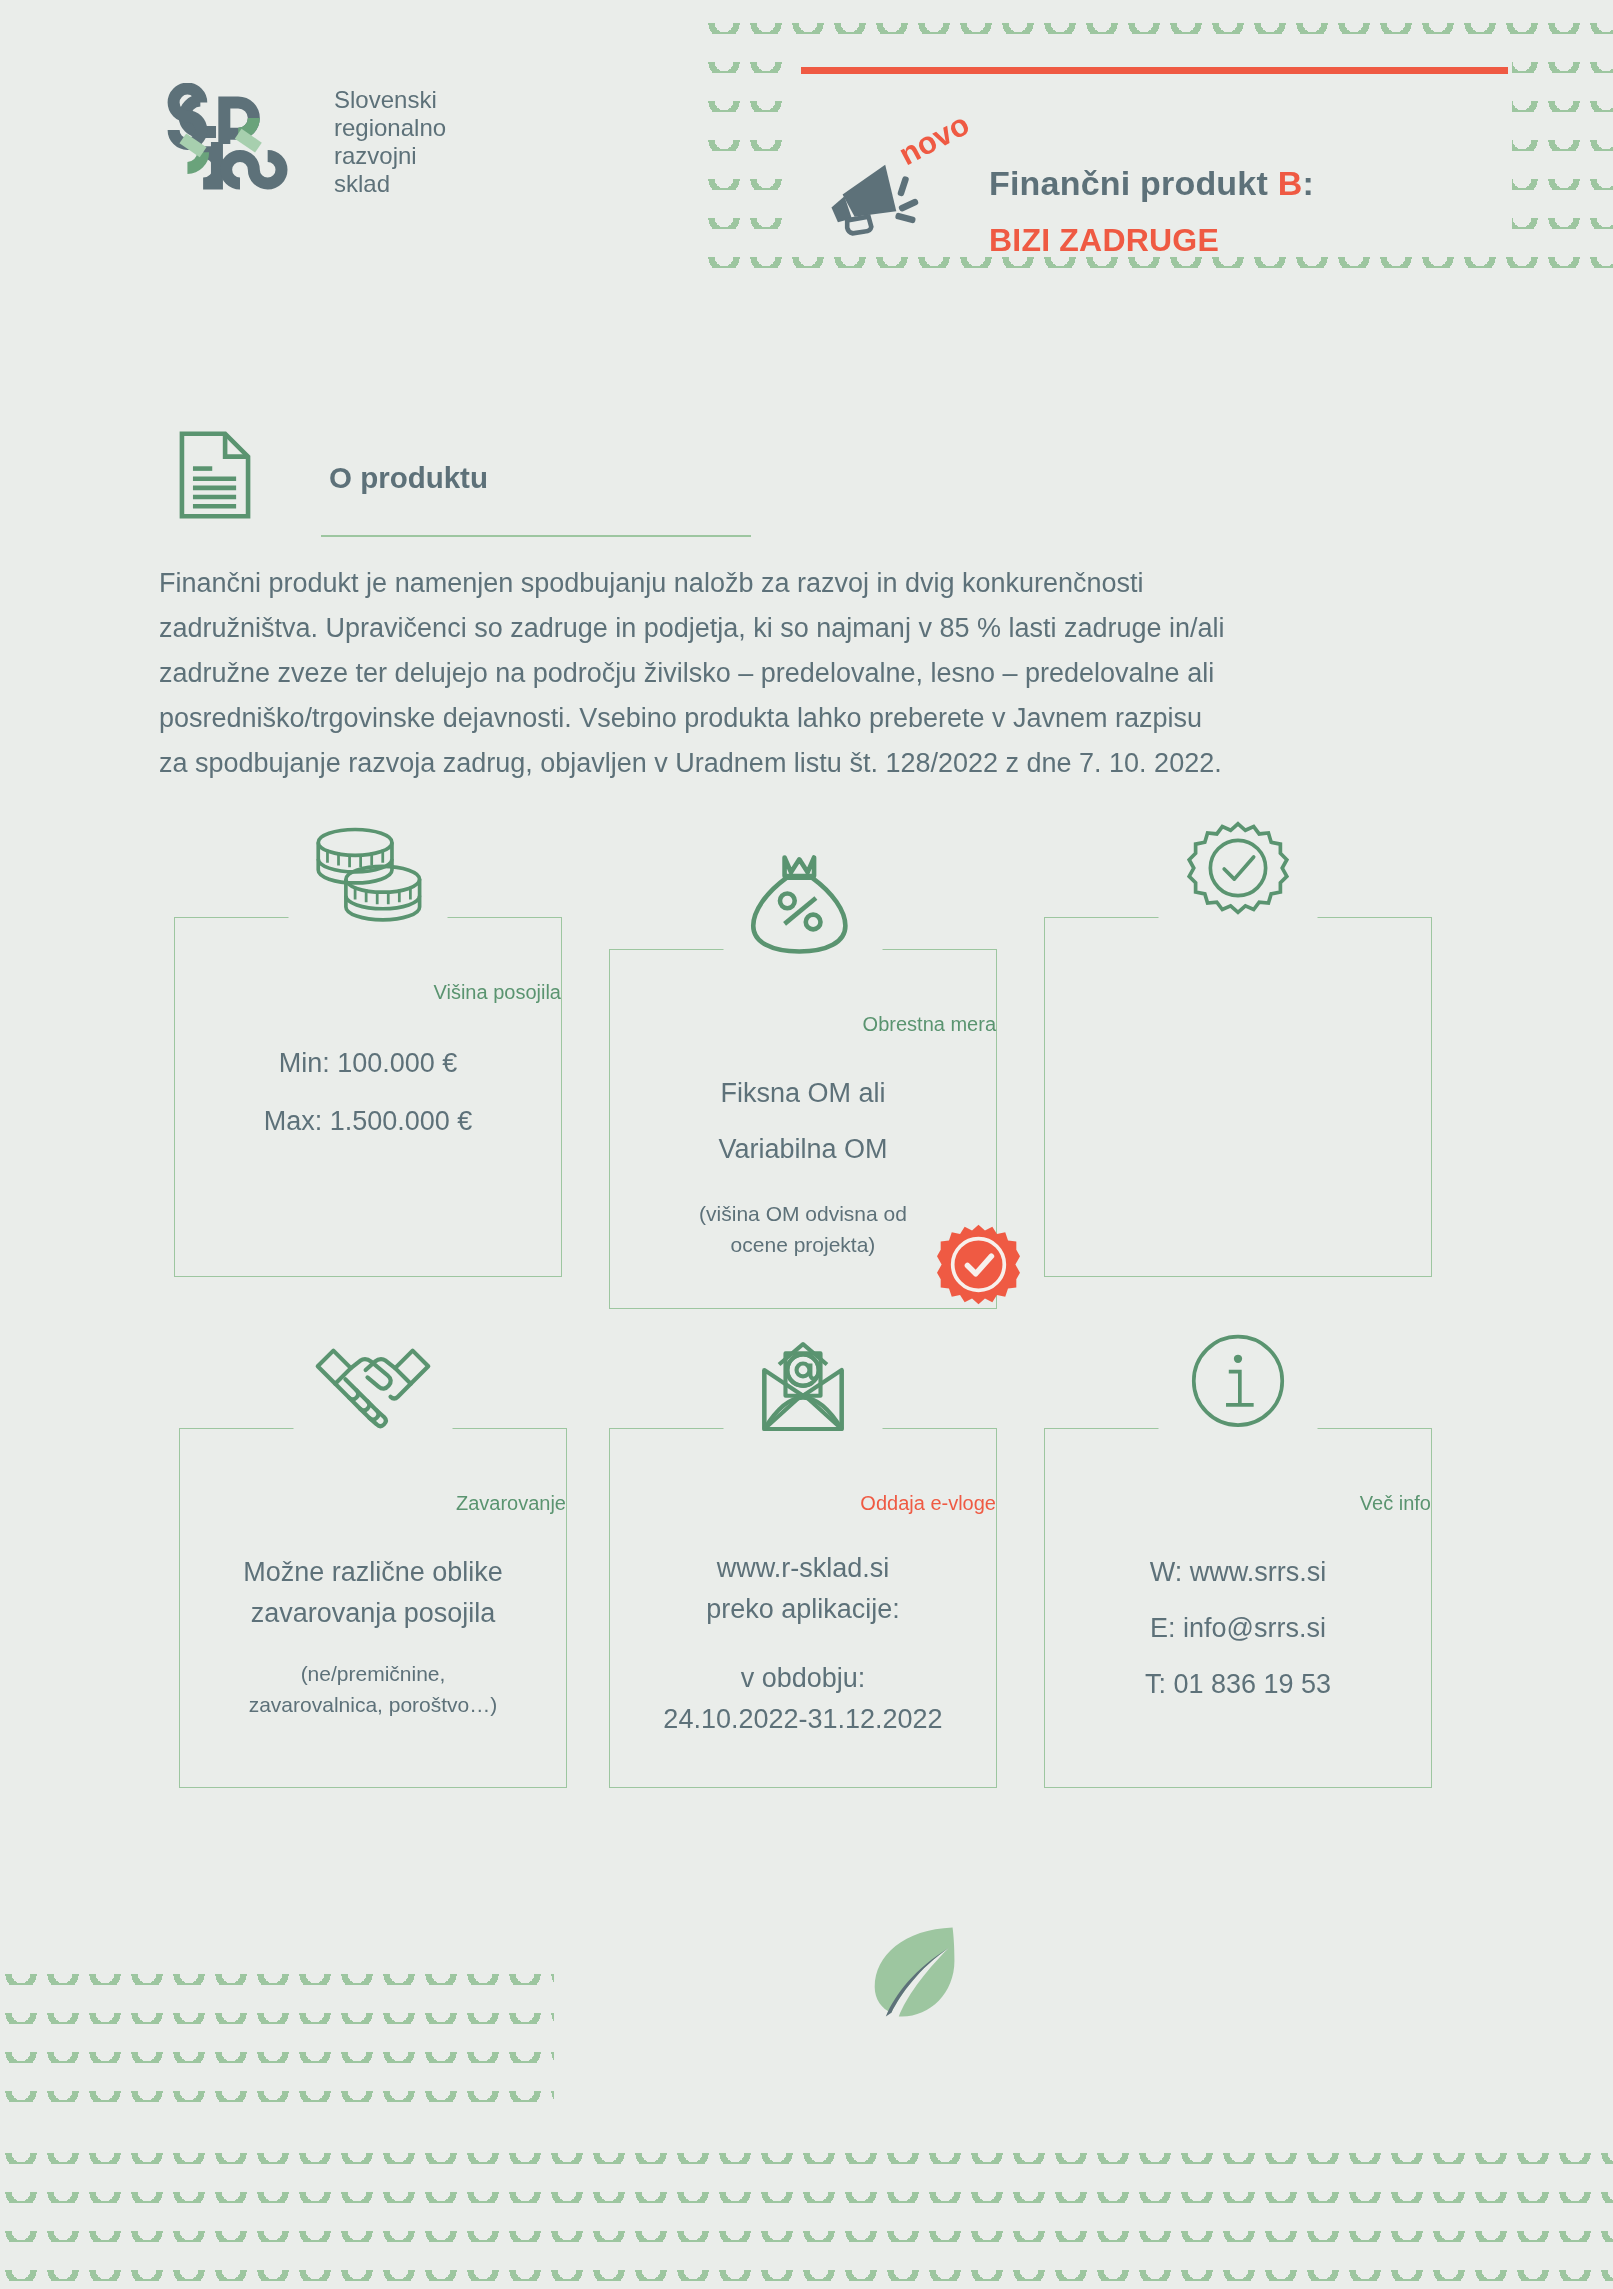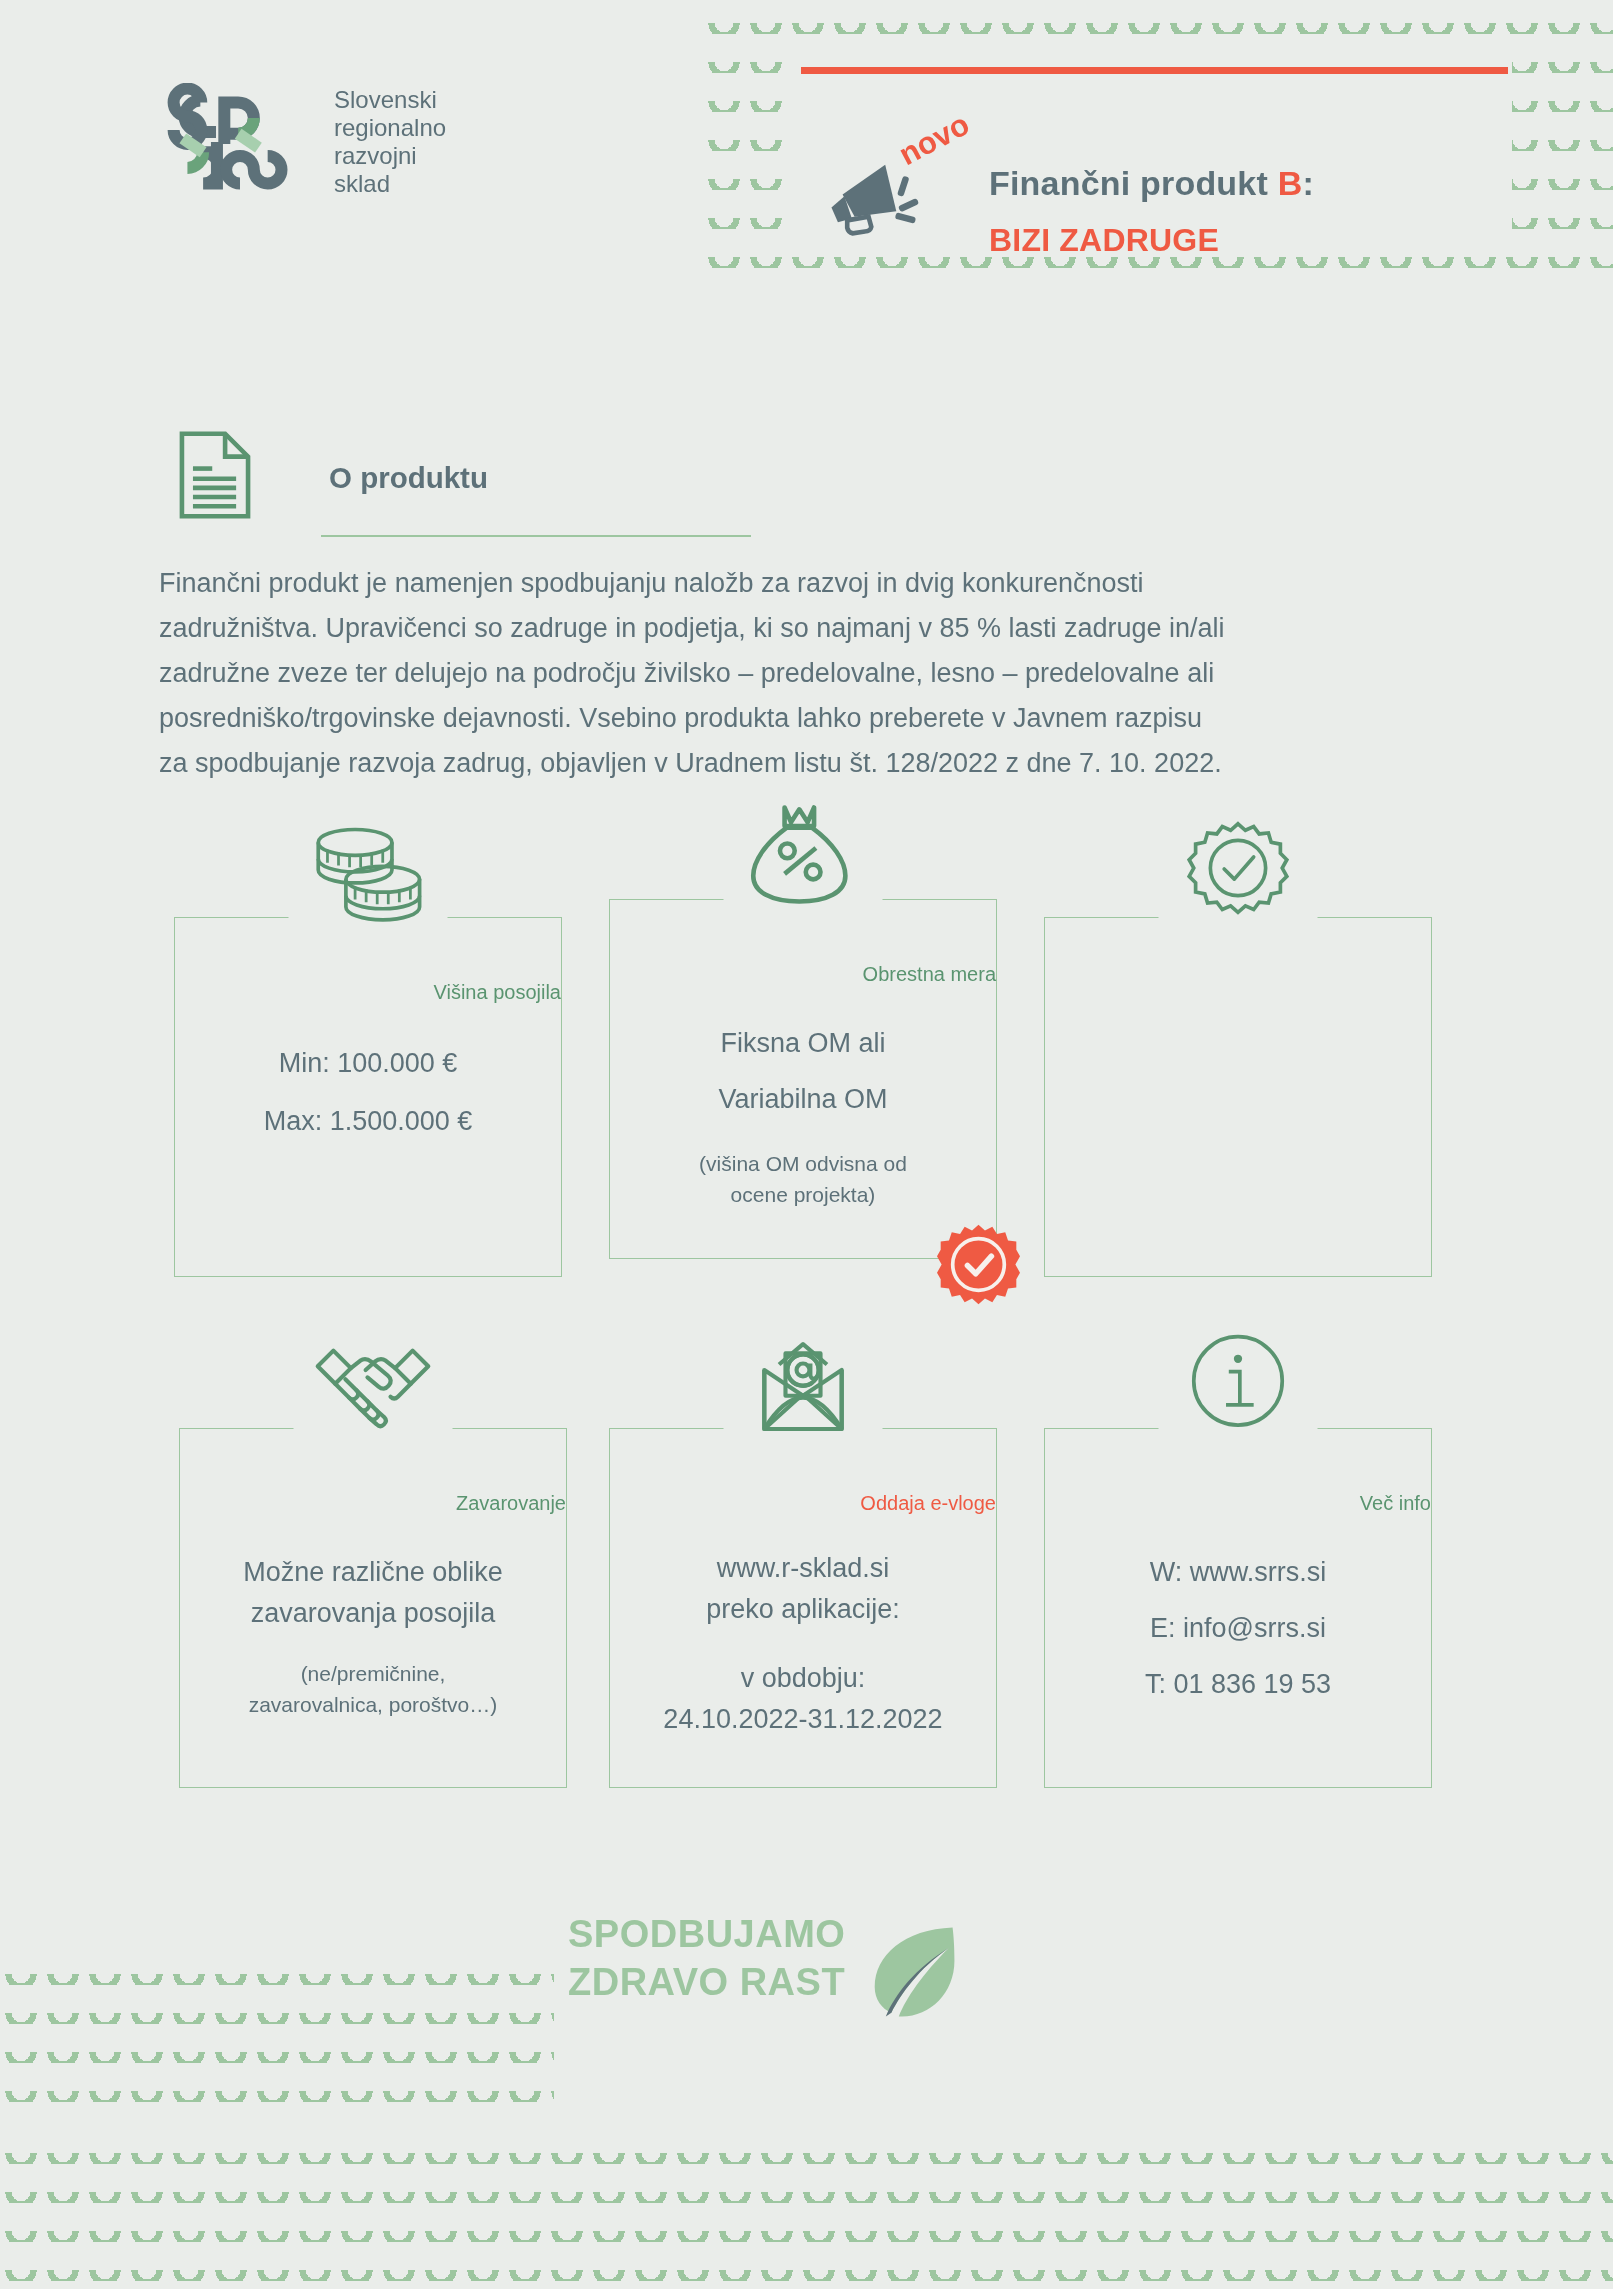--- a/index.html
+++ b/index.html
@@ -158,21 +158,21 @@
     line-height: 41px;
   }
   .card-note {
     text-align: center;
     font-size: 21px;
     color: #5d7179;
     line-height: 31px;
   }
 
   #card-1 { left: 174px; top: 917px; height: 360px; }
-  #card-2 { left: 609px; top: 899px; height: 360px; }
+  #card-2 { left: 609px; top: 949px; height: 360px; }
   #card-3 { left: 1044px; top: 917px; height: 360px; }
   #card-4 { left: 163px; top: 1428px; height: 360px; margin-left: 16px; }
   #card-5 { left: 609px; top: 1428px; height: 360px; }
   #card-6 { left: 1044px; top: 1428px; height: 360px; }
 
   #icon-coins  { top: -96px; }
   #icon-bag    { top: -100px; }
   #icon-seal   { top: -98px; }
   #icon-hands  { top: -96px; }
   #icon-mail   { top: -96px; }
@@ -416,23 +416,19 @@
       <div class="card-title">Več info</div>
       <div style="height:37px"></div>
       <div class="card-line">W: www.srrs.si</div>
       <div style="height:14.8px"></div>
       <div class="card-line">E: info@srrs.si</div>
       <div style="height:14.8px"></div>
       <div class="card-line">T: 01 836 19 53</div>
     </div>
   </div>
 
-  <div id="slogan">
-    <div>SPODBUJAMO</div>
-    <div>ZDRAVO RAST</div>
-  </div>
   <svg id="leaf" viewBox="0 0 110 110">
     <path d="M102 8 C50 10 18 38 18 72 C18 86 26 96 36 100 C46 80 66 52 98 30 C70 58 52 84 44 104 C76 106 104 80 104 44 C104 28 103 16 102 8 Z" fill="#9dc6a0"></path>
     <path d="M98 30 C66 52 46 80 36 100 L30 104 C40 80 62 52 98 30 Z" fill="#5d7179"></path>
   </svg>
 
 </div>
 
 
 </body></html>

